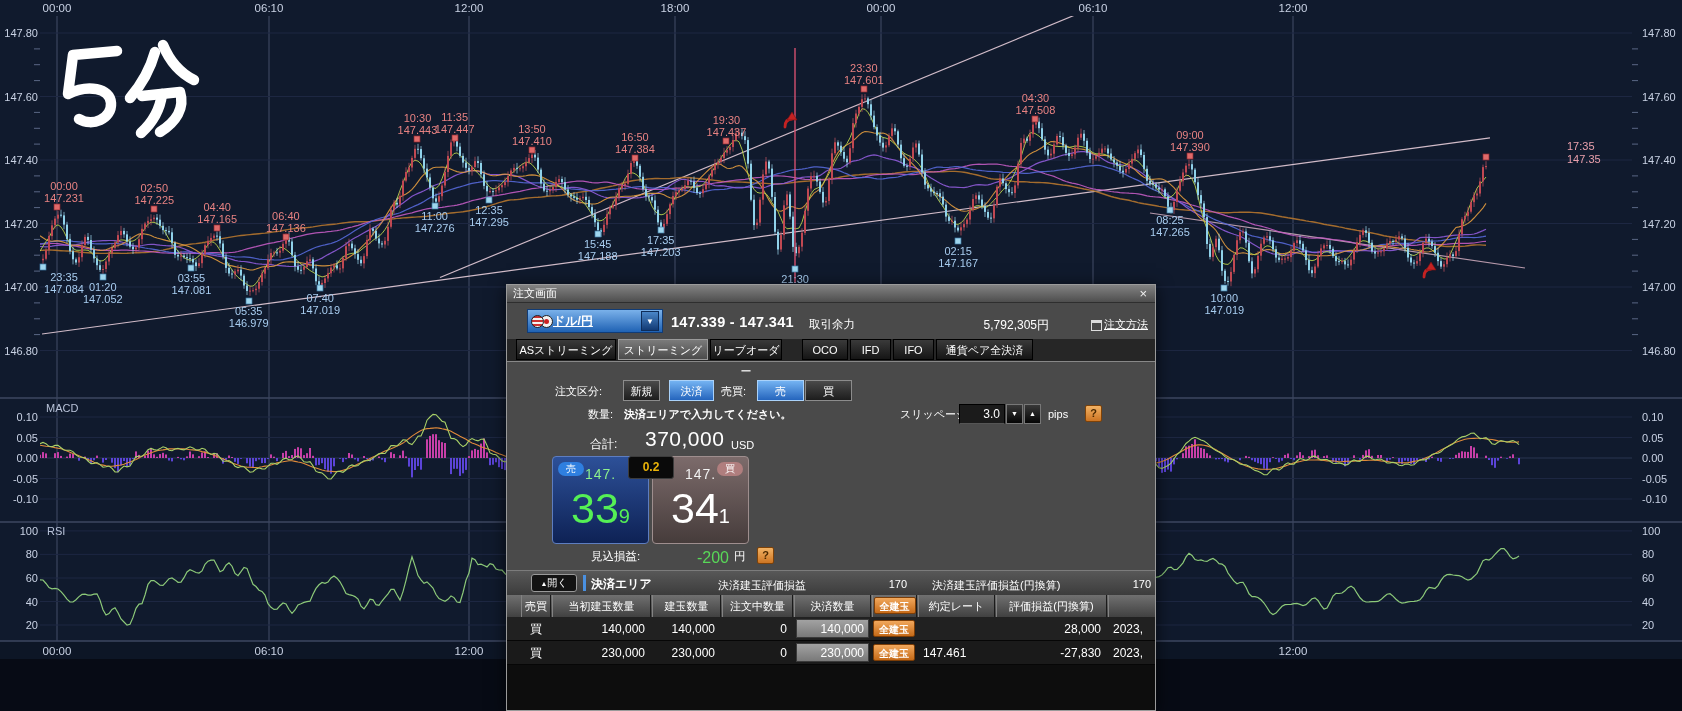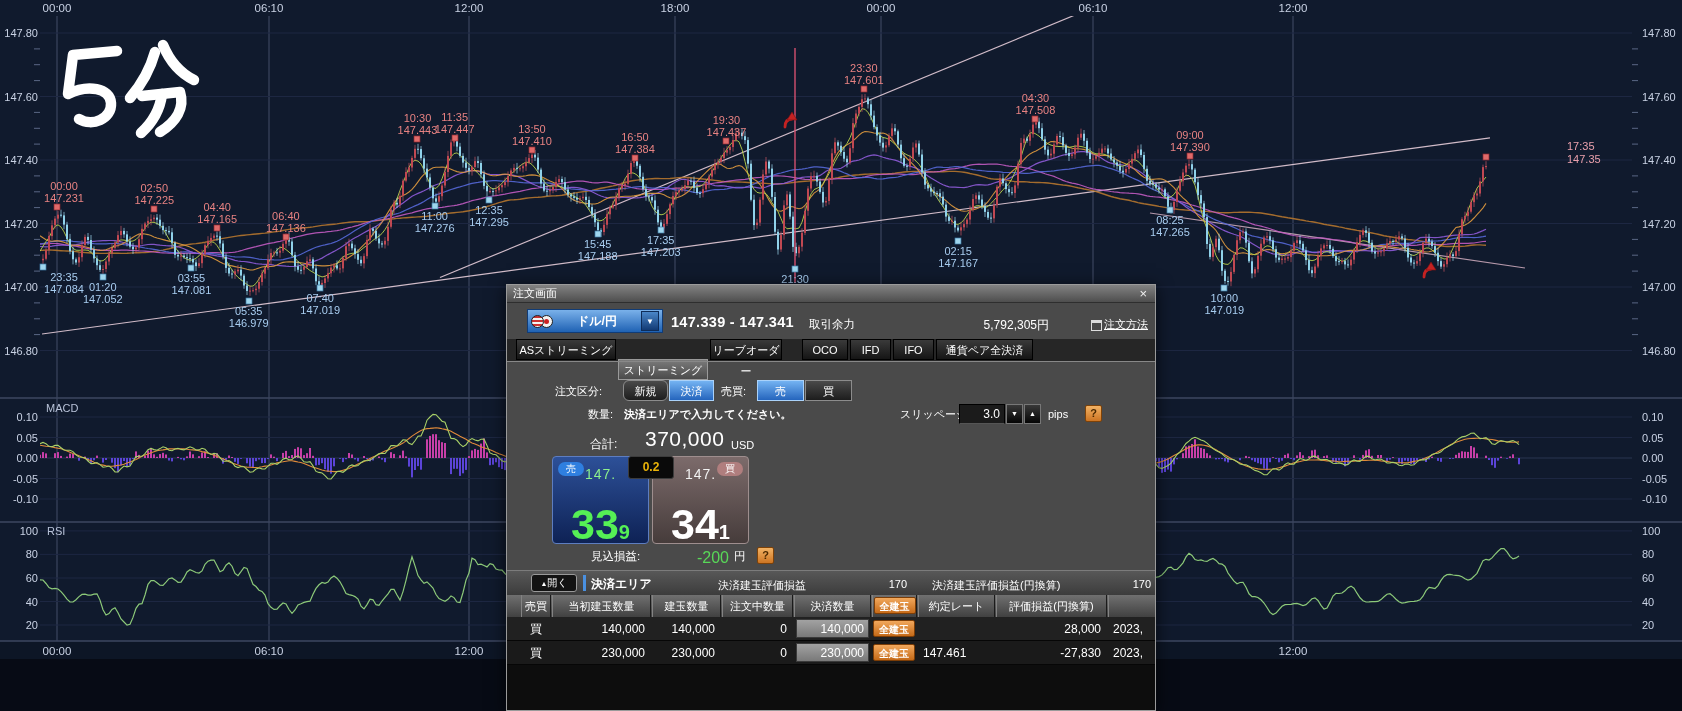--- a/index.html
+++ b/index.html
@@ -17,33 +17,33 @@
   .xbtn{cursor:pointer;font-size:13px;line-height:13px;color:#f0f0f0;padding:0 2px;}
   .bd{position:relative;width:648px;height:408px;background:#4a4a4a;}
 
   .psel{position:absolute;left:20px;top:6px;width:136px;height:24px;box-sizing:border-box;
         background:linear-gradient(#7ab1ea,#1f62b4);border:1px solid #113c76;display:flex;
         align-items:center;padding:0 3px;cursor:pointer;}
   .fl{width:13px;height:13px;border-radius:50%;border:1px solid #222;display:inline-block;box-sizing:border-box;}
   .fl.us{background:repeating-linear-gradient(#cc3333 0 2px,#f5f5f5 2px 4px);margin-right:-4px;z-index:1;}
   .fl.jp{background:#f2f2f2;position:relative;}
   .fl.jp::after{content:"";position:absolute;left:3px;top:3px;width:5px;height:5px;border-radius:50%;background:#cc2222;}
-  .psel .plab{flex:1;text-align:center;font-size:12px;font-weight:bold;}
+  .psel .plab{flex:1;font-size:12px;font-weight:bold;text-decoration:underline;}
   .psel .dd{width:16px;height:18px;background:linear-gradient(#4a86c8,#123a74);border:1px solid #0e2c58;
             font-size:8px;color:#fff;display:flex;align-items:center;justify-content:center;}
   .quote{position:absolute;left:164px;top:11px;font-size:14.5px;font-weight:bold;letter-spacing:.3px;}
   .mlab{position:absolute;left:302px;top:14px;font-size:11.5px;}
   .mval{position:absolute;left:440px;top:14px;width:102px;text-align:right;font-size:12px;}
   .wicon{position:absolute;left:584px;top:17px;width:9px;height:7px;border:1px solid #ddd;border-top:3px solid #ddd;}
   .mlink{position:absolute;left:597px;top:14px;font-size:11px;color:#fff;text-decoration:underline;cursor:pointer;}
 
   .tabs{position:absolute;left:0;top:36px;width:650px;height:22px;background:#262626;padding-left:32px;}
   .tab{position:absolute;top:0;height:21px;line-height:21px;text-align:center;font-size:11px;color:#fff;
        background:linear-gradient(#3a3a3a,#151515);border:1px solid #000;box-sizing:border-box;cursor:pointer;}
-  .tab.sel{background:linear-gradient(#7b7b7b,#4b4b4b);border-color:#9a9a9a;margin-top:20px;}
+  .tab.sel{background:linear-gradient(#7b7b7b,#4b4b4b);border-color:#9a9a9a;}
   .tabline{position:absolute;left:0;top:58px;width:650px;height:1px;background:#888;}
 
   .flab{position:absolute;font-size:11px;color:#fff;}
   .fbold{font-weight:bold;}
   .segbtn{position:absolute;height:21px;line-height:21px;text-align:center;font-size:11px;color:#fff;
           background:linear-gradient(#4a4a4a,#1d1d1d);border:1px solid #8c8c8c;box-sizing:border-box;cursor:pointer;}
   .segbtn.on{background:linear-gradient(#74b3f2,#2565bd);border-color:#aad2fa;}
   .slip{position:absolute;left:452px;top:101px;width:46px;height:20px;box-sizing:border-box;background:#1b1b1b;
         border:1px solid #000;border-bottom-color:#555;color:#fff;font-size:12px;text-align:right;
         padding-right:4px;line-height:18px;}
@@ -58,21 +58,21 @@
   .pxb{position:absolute;top:153px;width:97px;height:88px;border-radius:4px;box-sizing:border-box;
        cursor:pointer;text-align:center;}
   .pxb.sell{left:45px;background:linear-gradient(#2d5098,#0e2255);border:1px solid #5d7dc0;}
   .pxb.buy{left:145px;background:linear-gradient(#7c6b6b,#463c3b);border:1px solid #9e8e8e;}
   .pill{position:absolute;top:5px;width:26px;height:14px;border-radius:8px;font-size:10px;line-height:14px;color:#fff;}
   .pxb.sell .pill{left:5px;background:#2f7fe0;}
   .pxb.buy .pill{right:5px;background:#b07e7e;}
   .pfx{display:block;margin-top:9px;font-size:14px;letter-spacing:1px;}
   .pxb.sell .pfx{color:#8df08d;}
   .pxb.buy .pfx{color:#f2f2f2;}
-  .bignum{margin-top:16px;font-weight:bold;line-height:52px;}
+  .bignum{margin-top:0;font-weight:normal;line-height:52px;}
   .bignum .big{font-size:43px;}
   .bignum .pip{font-size:20px;}
   .pxb.sell .bignum{color:#55f055;}
   .pxb.buy .bignum{color:#fff;}
   .spread{position:absolute;left:121px;top:153px;width:44px;height:21px;background:#0a0a0a;border:1px solid #3c3c3c;
           border-radius:3px;color:#eab308;font-size:12px;font-weight:bold;text-align:center;line-height:21px;z-index:2;}
   .pl-lab{position:absolute;left:84px;top:246px;font-size:11.5px;}
   .pl-val{position:absolute;left:150px;top:246px;width:72px;text-align:right;font-size:16px;color:#58d858;}
   .pl-unit{position:absolute;left:227px;top:246px;font-size:11.5px;}
 
@@ -1251,21 +1251,21 @@
         <div class="tab sel" style="left: 111px; width: 90px;">ストリーミング</div>
         <div class="tab" style="left: 203px; width: 72px;">リーブオーダー</div>
         <div class="tab" style="left: 295px; width: 46px;">OCO</div>
         <div class="tab" style="left: 343px; width: 41px;">IFD</div>
         <div class="tab" style="left: 386px; width: 41px;">IFO</div>
         <div class="tab" style="left: 429px; width: 97px;">通貨ペア全決済</div>
       </div>
     <div class="tabline"></div>
 
     <span class="flab" style="left:48px;top:81px;">注文区分:</span>
-    <div class="segbtn" style="left:116px;top:77px;width:45px;border-radius:6px;">新規</div>
+    <div class="segbtn" style="left:116px;top:77px;width:37px;">新規</div>
     <div class="segbtn on" style="left:162px;top:77px;width:45px;">決済</div>
     <span class="flab" style="left:214px;top:81px;">売買:</span>
     <div class="segbtn on" style="left:250px;top:77px;width:47px;">売</div>
     <div class="segbtn" style="left:298px;top:77px;width:47px;">買</div>
 
     <span class="flab" style="left:81px;top:104px;">数量:</span>
     <span class="flab fbold" style="left:117px;top:104px;">決済エリアで入力してください。</span>
     <span class="flab" style="left:393px;top:104px;">スリッページ:</span>
     <div class="slip">3.0</div>
     <div class="spin" style="left:499px;">▼</div>

